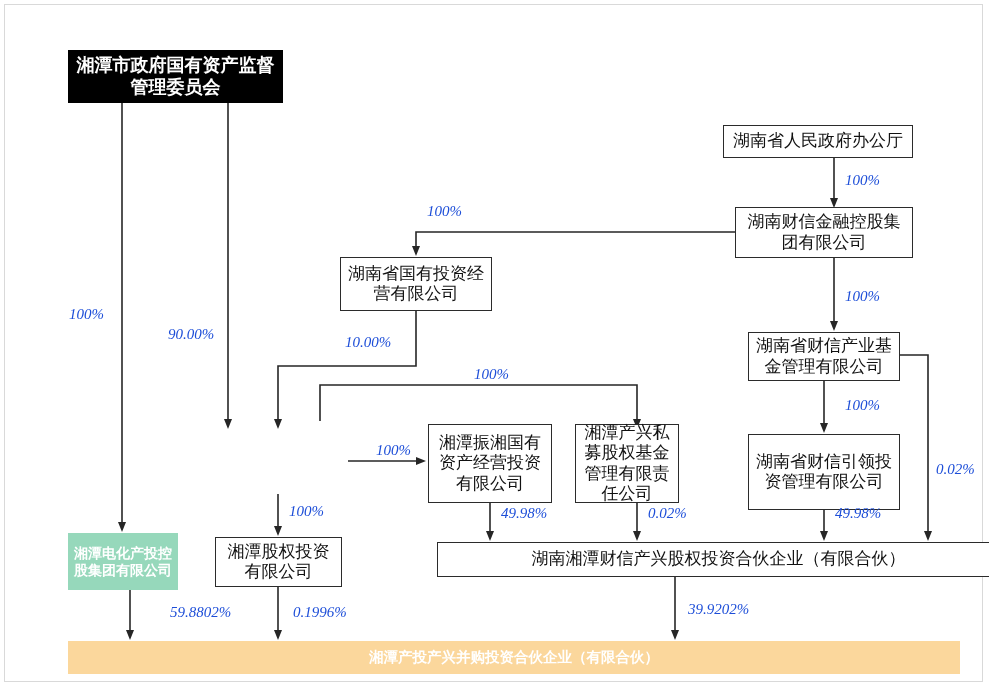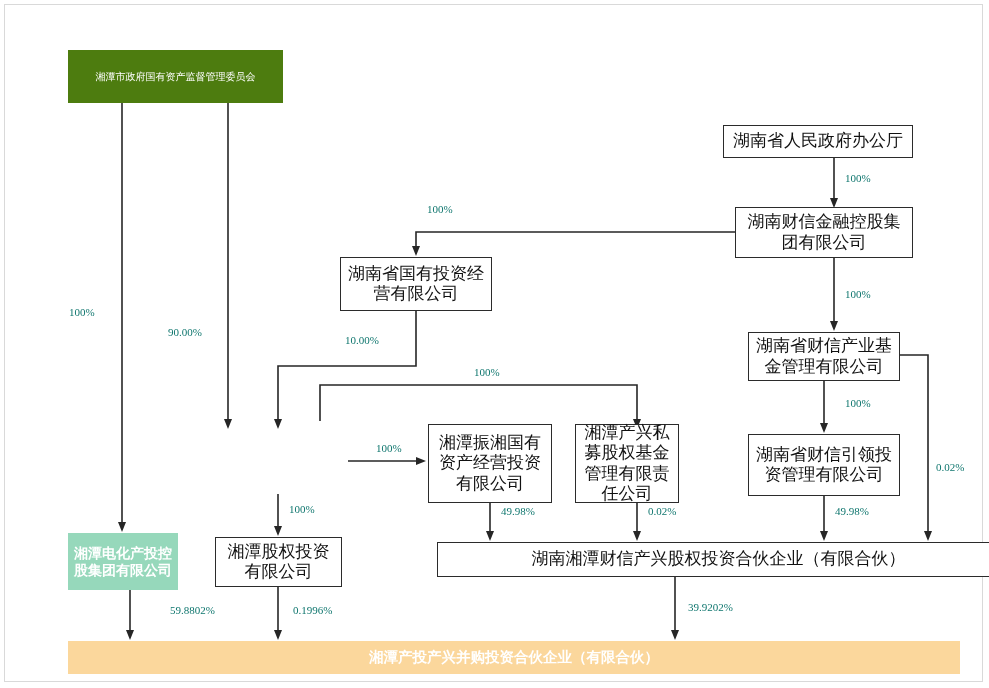--- a/index.html
+++ b/index.html
@@ -52,24 +52,24 @@
     line-height: 1.18;
     font-family: "Liberation Sans", "DejaVu Sans", sans-serif;
   }
   .node-plain {
     background: #ffffff;
     border: 1.4px solid #2b2b2b;
     color: #111111;
     font-size: 17px;
   }
   .node-blue {
-    background: #4d7c0f;
+    background: #000000;
     color: #ffffff;
-    font-weight: normal;
-    font-size: 10px;
+    font-weight: bold;
+    font-size: 18px;
     border: none;
   }
   .node-green {
     background: #96d8bb;
     color: #ffffff;
     font-weight: bold;
     font-size: 14px;
     border: none;
   }
   .node-orange {
@@ -78,23 +78,24 @@
     font-weight: bold;
     font-size: 14.5px;
     border: none;
   }
   .node-inner {
     padding: 0 4px;
   }
   .edge-label {
     position: absolute;
     font-family: "Liberation Serif", "DejaVu Serif", serif;
-    font-size: 11px;
-    color: #0f766e;
+    font-size: 15px;
+    color: #1d4ed8;
     white-space: nowrap;
+    font-style: italic;
   }
 </style>
 </head>
 <body>
 
 <div id="diagram-root">
 
   <div id="frame-border"></div>
 
   <svg id="wires" viewBox="0 0 989 688">
@@ -165,21 +166,21 @@
   </div>
 
   <div class="node node-plain" style="left:340px; top:257px; width:152px; height:54px;">
     <span class="node-inner">湖南省国有投资经营有限公司</span>
   </div>
 
   <div class="node node-plain" style="left:748px; top:332px; width:152px; height:49px;">
     <span class="node-inner">湖南省财信产业基金管理有限公司</span>
   </div>
 
-  <div class="node node-plain" style="left:748px; top:434px; width:152px; height:62px;">
+  <div class="node node-plain" style="left:748px; top:434px; width:152px; height:76px;">
     <span class="node-inner">湖南省财信引领投资管理有限公司</span>
   </div>
 
 
   <div class="node node-plain" style="left:428px; top:424px; width:124px; height:79px;">
     <span class="node-inner">湘潭振湘国有资产经营投资有限公司</span>
   </div>
 
   <div class="node node-plain" style="left:575px; top:424px; width:104px; height:79px;text-align:center;">
     <span class="node-inner">湘潭产兴私募股权基金管理有限责任公司</span>

